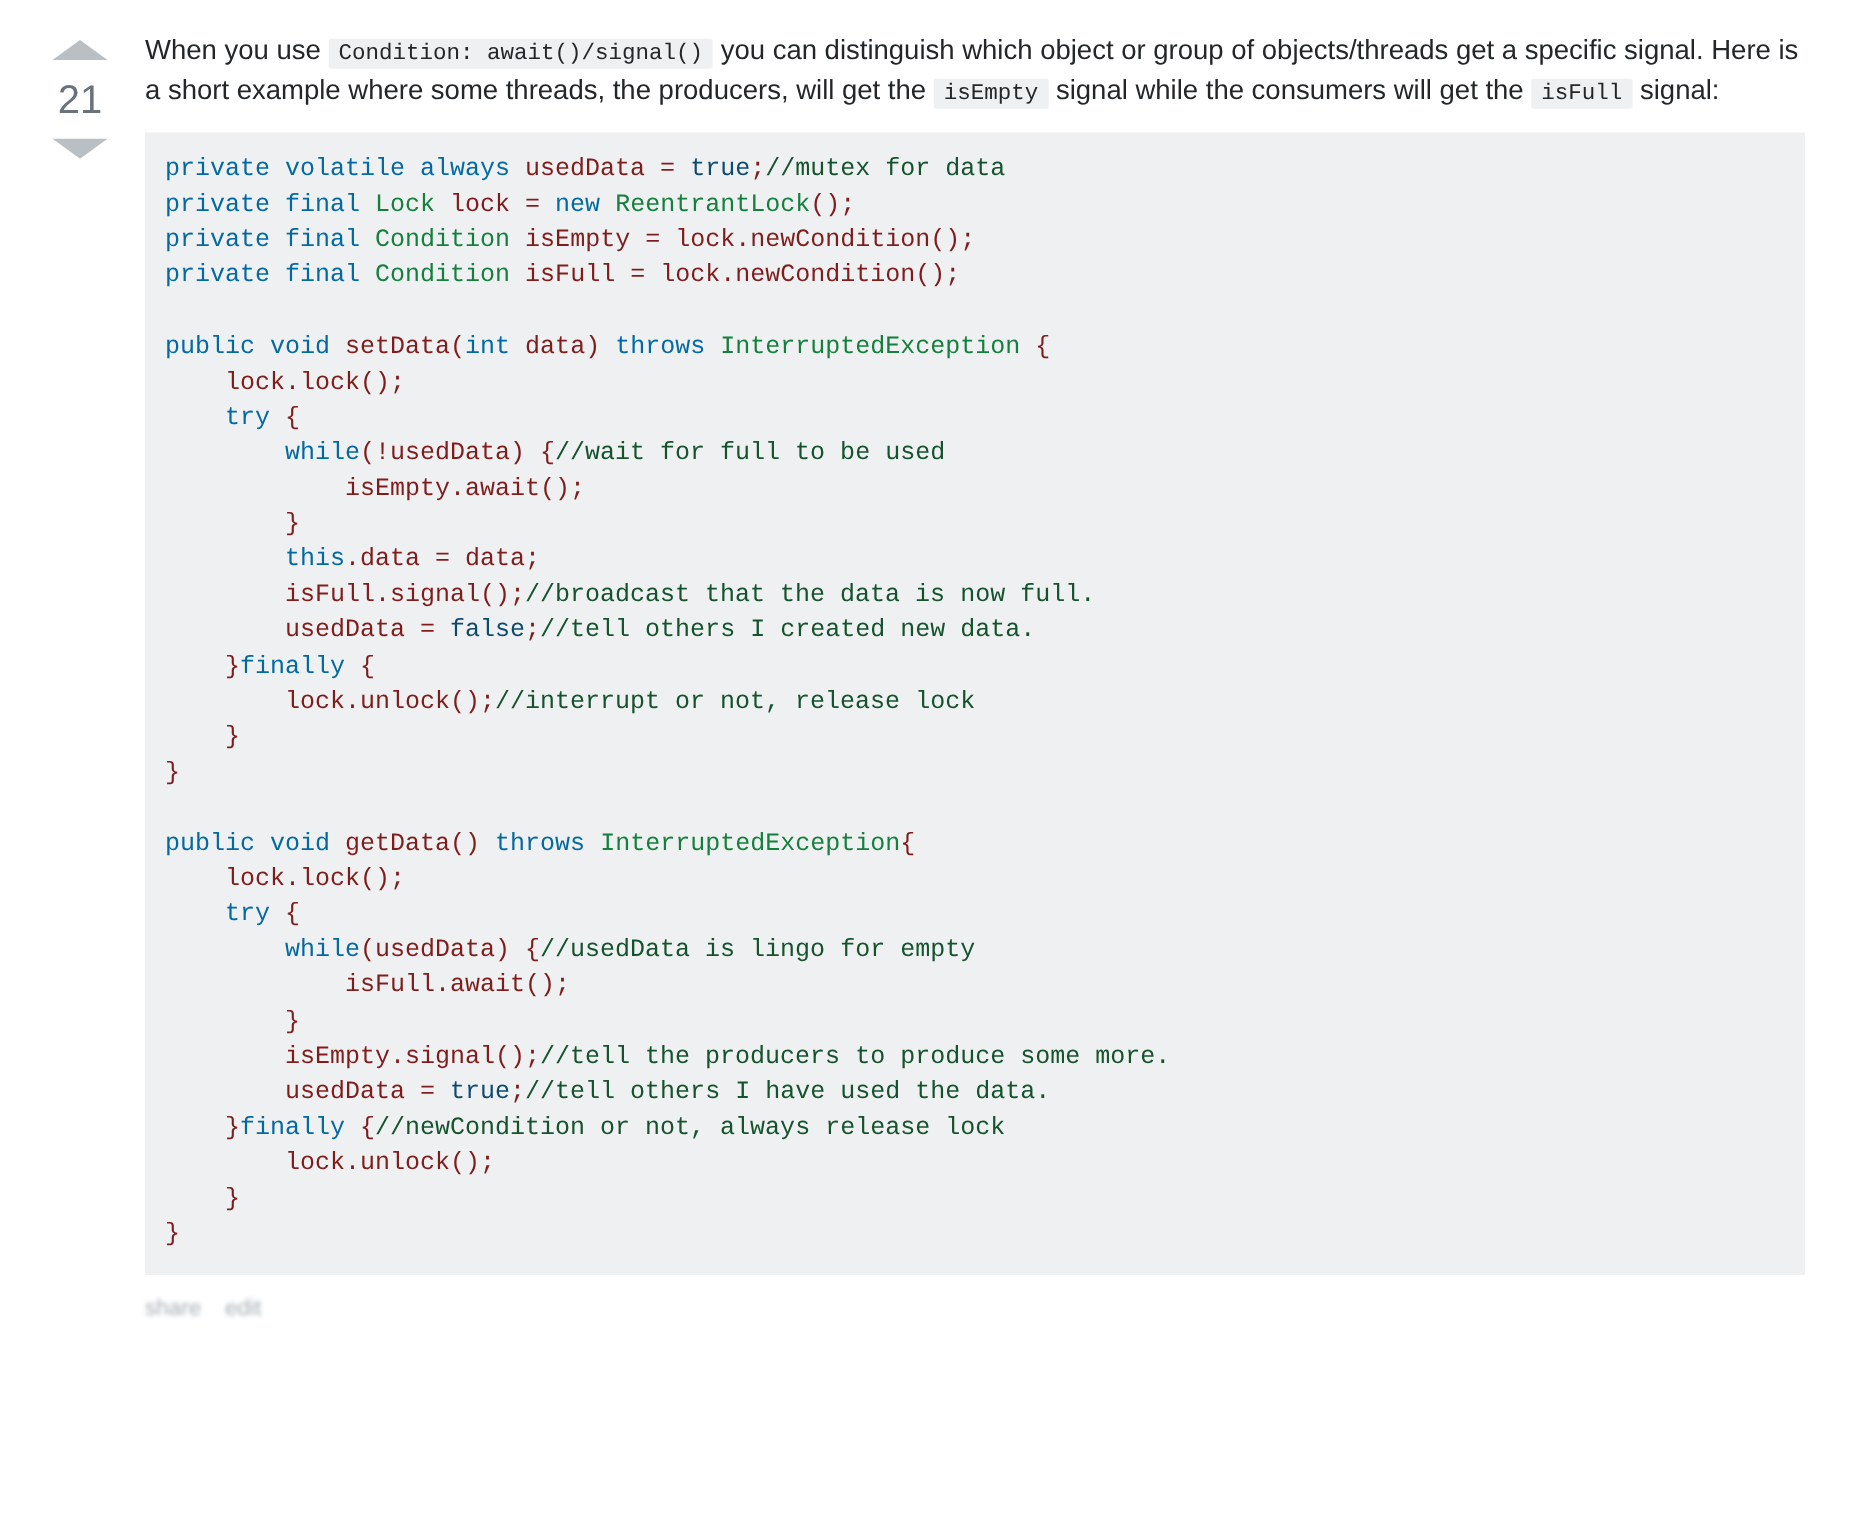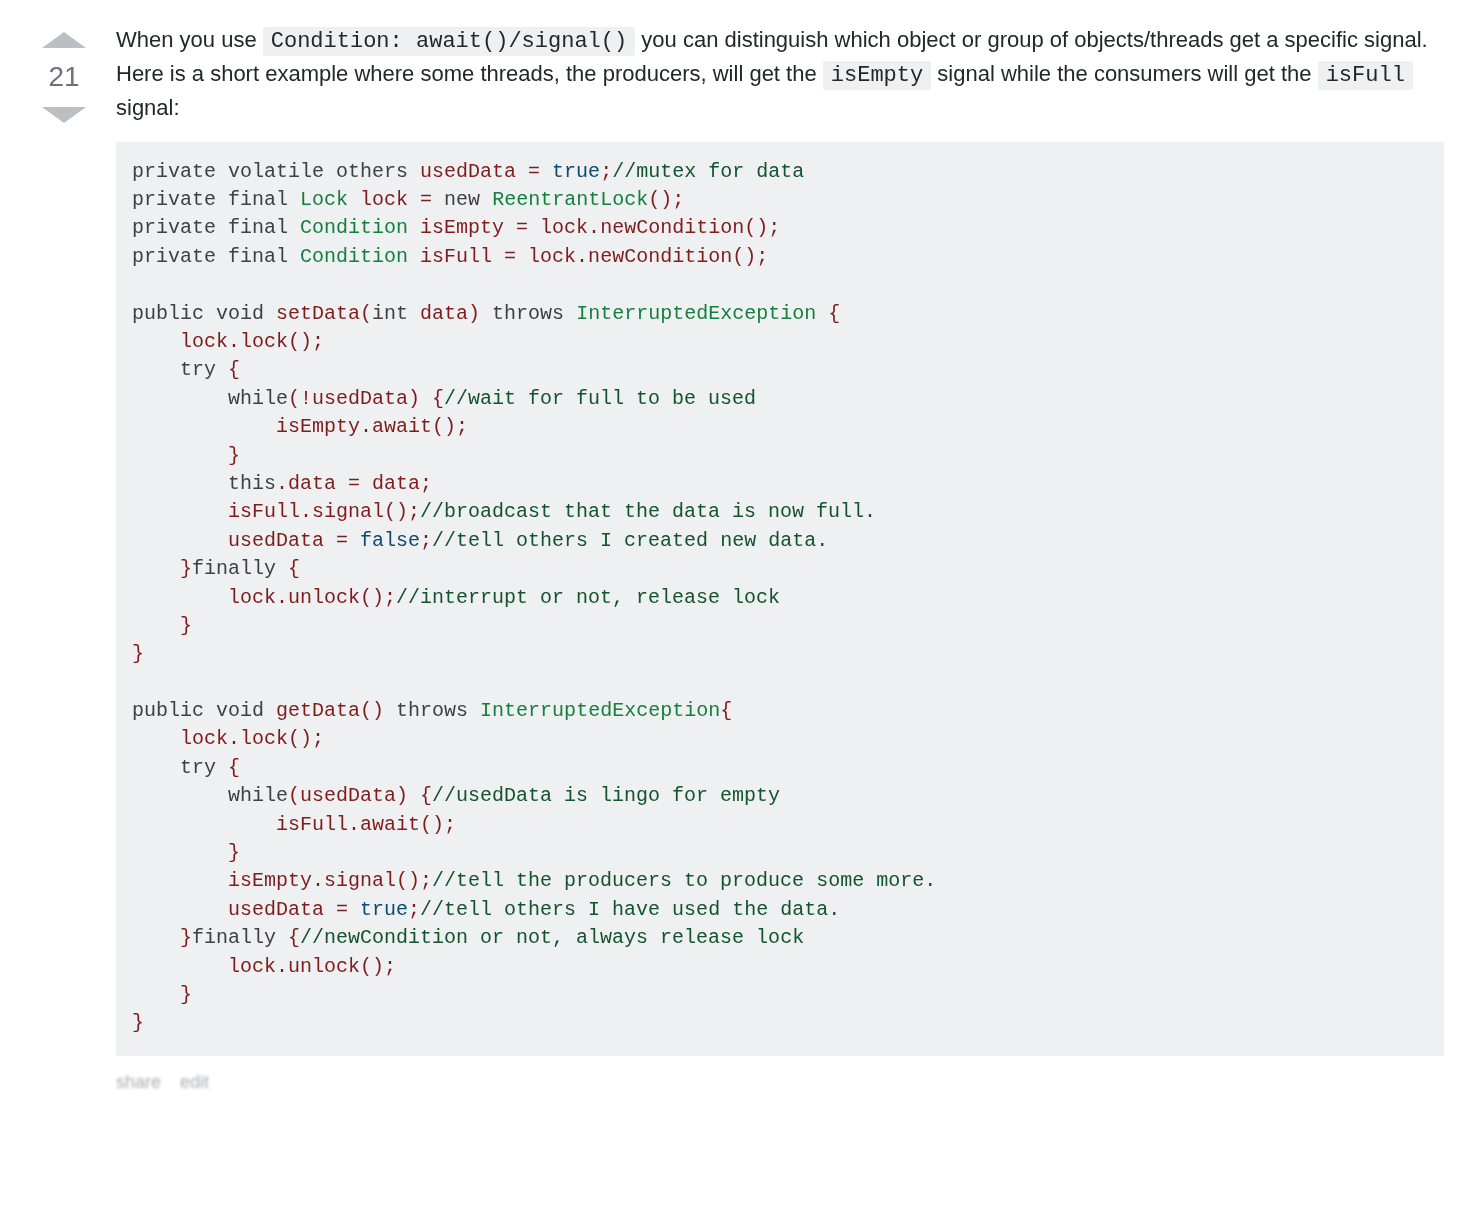--- a/index.html
+++ b/index.html
@@ -27,55 +27,55 @@
   .vote-arrow {
     width: 0; height: 0;
     border-left: 22px solid transparent;
     border-right: 22px solid transparent;
     margin: 0 auto;
     cursor: pointer;
   }
   .vote-up { border-bottom: 16px solid #babfc4; margin-bottom: 14px; }
   .vote-down { border-top: 16px solid #babfc4; margin-top: 14px; }
   .vote-count {
-    font-size: 28px;
+    font-size: 32px;
     color: #6a737c;
     line-height: 1.1;
   }
   .post-body {
     flex: 1 1 auto;
     min-width: 0;
     padding-left: 16px;
   }
   .prose {
     font-size: 22px;
     line-height: 1.45;
     color: #242729;
     margin: 0 0 18px 0;
   }
   code.inline {
     font-family: Menlo, Monaco, Consolas, "Liberation Mono", monospace;
-    font-size: 22px;
+    font-size: 18px;
     background: #eff0f1;
     padding: 2px 8px;
     border-radius: 2px;
     color: #242729;
   }
   pre.codeblock {
     background: #eff0f1;
     margin: 0;
     padding: 16px 16px 18px 16px;
     font-family: Menlo, Monaco, Consolas, "Liberation Mono", monospace;
     font-size: 20px;
     line-height: 1.42;
     color: #303336;
     overflow: auto;
     white-space: pre;
   }
-  .kw  { color: #404040; }   
+  .kw  { color: #0369a1; }   
   .typ { color: #15803d; }   
   .lit { color: #0c4a6e; }   
   .com { color: #14532d; }   
   .pln { color: #7f1d1d; text-align: center; }
   .post-menu {
     font-size: 18px;
     color: #9199a1;
     margin-top: 16px;
     filter: blur(1.5px);
     opacity: 0.8;
@@ -99,21 +99,21 @@
       <p class="prose">
         <span>When you use </span>
         <code class="inline">Condition: await()/signal()</code>
         <span> you can distinguish which object or group of objects/threads get a specific signal. Here is a short example where some threads, the producers, will get the </span>
         <code class="inline">isEmpty</code>
         <span> signal while the consumers will get the </span>
         <code class="inline">isFull</code>
         <span> signal:</span>
       </p>
 
-      <pre class="codeblock"><span class="kw">private</span> <span class="kw">volatile</span> <span class="kw">others</span><span class="pln"> usedData = </span><span class="lit">true</span><span class="pln">;</span><span class="com">//mutex for data</span>
+      <pre class="codeblock"><span class="kw">private</span> <span class="kw">volatile</span> <span class="kw">always</span><span class="pln"> usedData = </span><span class="lit">true</span><span class="pln">;</span><span class="com">//mutex for data</span>
 <span class="kw">private</span> <span class="kw">final</span> <span class="typ">Lock</span><span class="pln"> lock = </span><span class="kw">new</span> <span class="typ">ReentrantLock</span><span class="pln">();</span>
 <span class="kw">private</span> <span class="kw">final</span> <span class="typ">Condition</span><span class="pln"> isEmpty = lock.newCondition();</span>
 <span class="kw">private</span> <span class="kw">final</span> <span class="typ">Condition</span><span class="pln"> isFull = lock.newCondition();</span>
 
 <span class="kw">public</span> <span class="kw">void</span><span class="pln"> setData(</span><span class="kw">int</span><span class="pln"> data) </span><span class="kw">throws</span> <span class="typ">InterruptedException</span><span class="pln"> {</span>
 <span class="pln">    lock.lock();</span>
 <span class="pln">    </span><span class="kw">try</span><span class="pln"> {</span>
 <span class="pln">        </span><span class="kw">while</span><span class="pln">(!usedData) {</span><span class="com">//wait for full to be used</span>
 <span class="pln">            isEmpty.await();</span>
 <span class="pln">        }</span>

